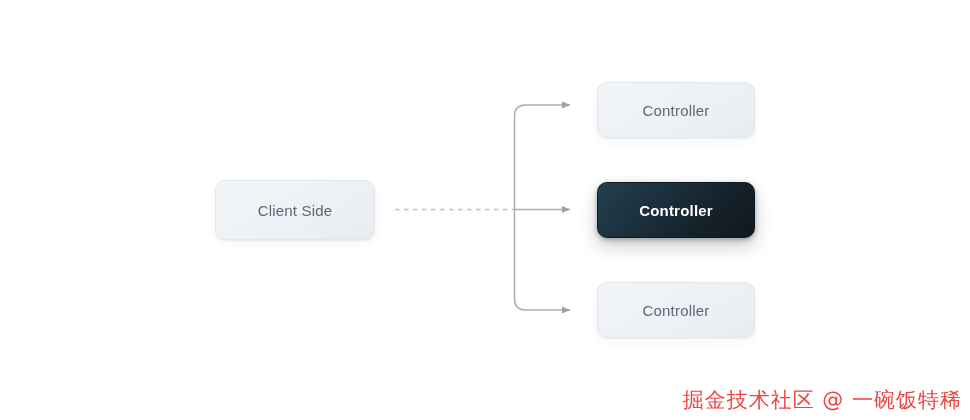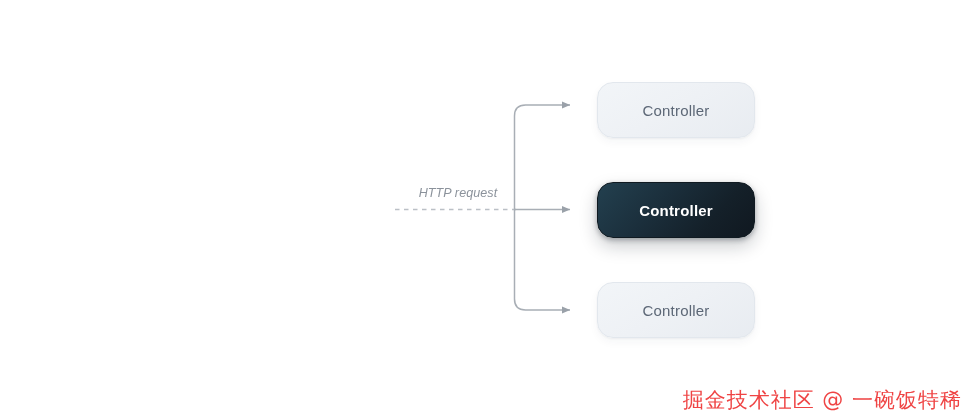--- a/index.html
+++ b/index.html
@@ -26,21 +26,21 @@
     top: 0;
     width: 970px;
     height: 420px;
     pointer-events: none;
   }
 
   
   .node {
     position: absolute;
     box-sizing: border-box;
-    border-radius: 16px;
+    border-radius: 10px;
     display: flex;
     align-items: center;
     justify-content: center;
     text-align: center;
     letter-spacing: 0.2px;
   }
   .node-light {
     background: linear-gradient(150deg, #f2f5f8 0%, #eef1f5 48%, #e8ecf1 100%);
     border: 1px solid #e2e7ed;
     box-shadow: 0 1px 2px rgba(30, 45, 62, 0.05),
@@ -107,22 +107,24 @@
 
     <path d="M514.5,116 L514.5,299" stroke="#a8aeb5" stroke-width="1.5" fill="none"></path>
 
     <path d="M514.5,116 Q514.5,105 525.5,105 L570,105" stroke="#a8aeb5" stroke-width="1.5" fill="none" marker-end="url(#arrow-solid)"></path>
 
     <path d="M514.5,209.5 L570,209.5" stroke="#a8aeb5" stroke-width="1.5" fill="none" marker-end="url(#arrow-solid)"></path>
 
     <path d="M514.5,299 Q514.5,310 525.5,310 L570,310" stroke="#a8aeb5" stroke-width="1.5" fill="none" marker-end="url(#arrow-solid)"></path>
   </svg>
 
-  <div id="edge-label-http">HTTP request</div>
 
+  <div id="node-client-side" class="node node-light">
+    <span>Client Side</span>
+  </div>
 
   <div id="node-controller-0" class="node node-light">
     <span>Controller</span>
   </div>
 
   <div id="node-controller-1" class="node node-dark">
     <span>Controller</span>
   </div>
 
   <div id="node-controller-2" class="node node-light">

